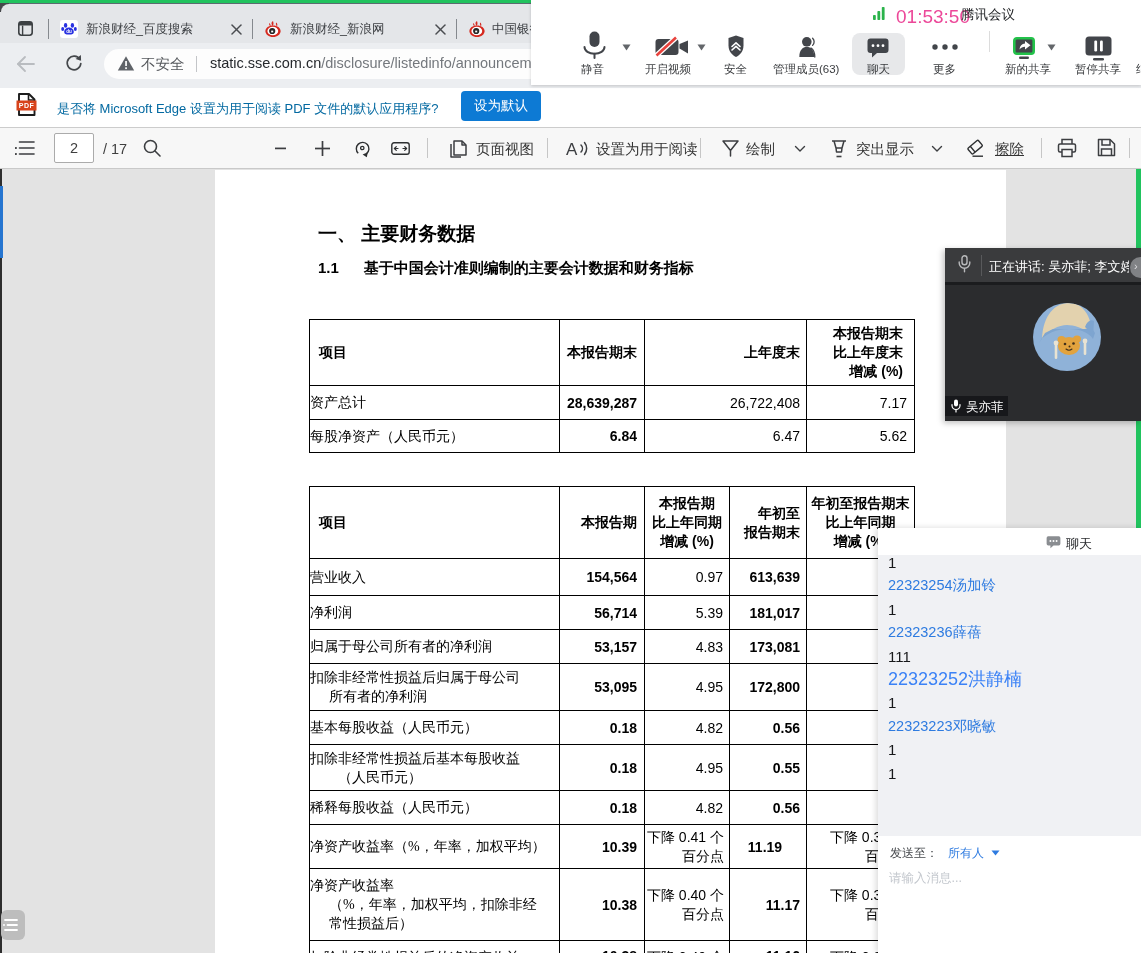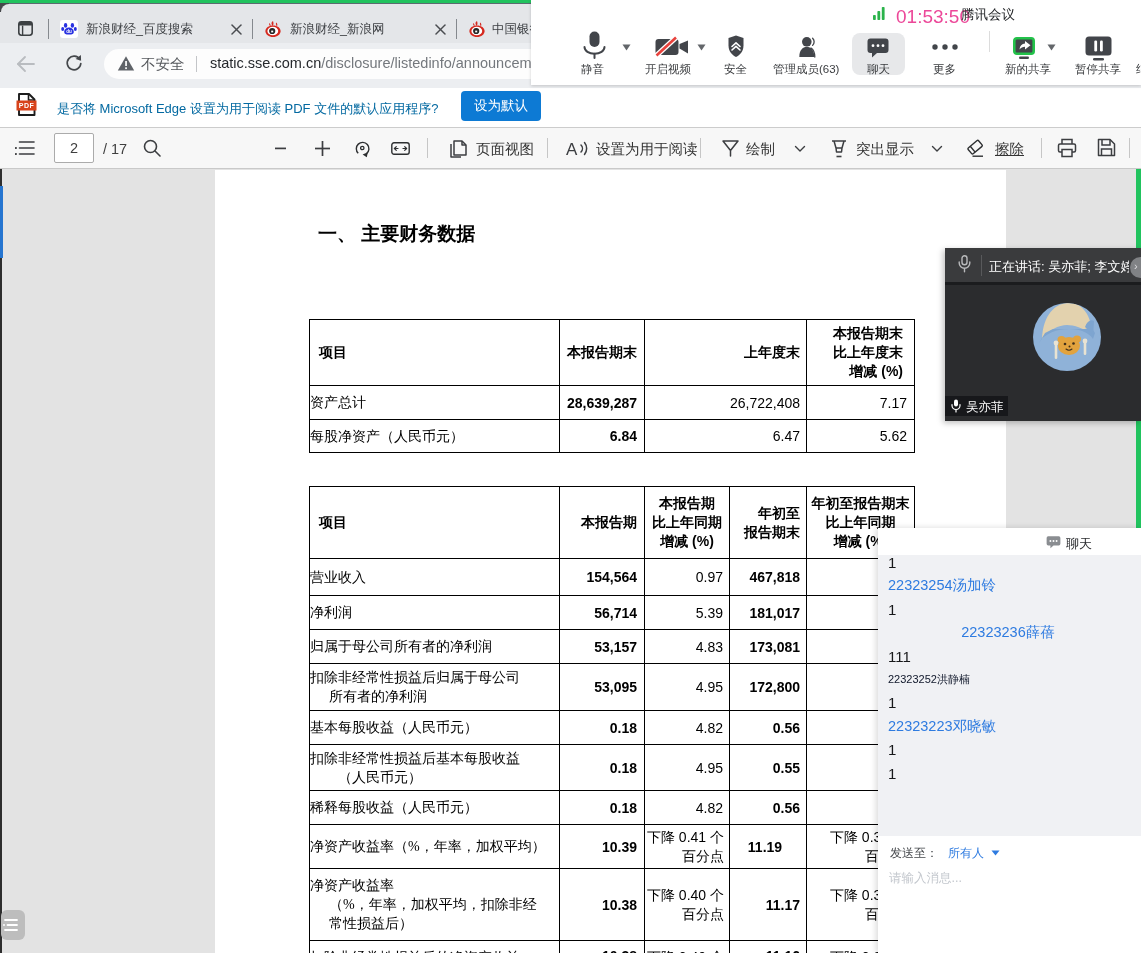--- a/index.html
+++ b/index.html
@@ -19,20 +19,21 @@
 
 <div class="abs" style="left:215px;top:170px;width:791px;height:783px;background:#fff;"></div>
 
 <div class="abs" style="left:1136px;top:168px;width:5px;height:360px;background:#21c35e;"></div>
 
 <div class="abs" style="left:0;top:168px;width:2px;height:785px;background:#2e2e2e;"></div>
 <div class="abs" style="left:0;top:186px;width:3px;height:72px;background:#2575d0;"></div>
 
 <div id="pdfcontent" class="abs" style="left:0;top:0;width:1141px;height:953px;overflow:hidden;">
   <div class="abs" style="left:318px;top:221px;font-size:19px;font-weight:bold;color:#000;">一、 主要财务数据</div>
+  <div class="abs" style="left:318px;top:259px;font-size:15px;font-weight:bold;color:#000;">1.1&nbsp;&nbsp;&nbsp;&nbsp;&nbsp;&nbsp;基于中国会计准则编制的主要会计数据和财务指标</div>
 
   <table class="pdf abs" style="left:309px;top:319px;width:605px;">
     <colgroup>
         <col style="width:250px">
         <col style="width:85px">
         <col style="width:162px">
         <col style="width:108px">
       </colgroup>
     <tbody>
         <tr style="height:66px;">
@@ -69,21 +70,21 @@
       <td class="hdr" style="padding-left:9px;">项目</td>
       <td class="hdr num" style="padding-right:7px;">本报告期</td>
       <td class="hdr" style="text-align:center;">本报告期<br>比上年同期<br>增减 (%)</td>
       <td class="hdr num" style="padding-right:6px;">年初至<br>报告期末</td>
       <td class="hdr" style="text-align:center;">年初至报告期末<br>比上年同期<br>增减 (%)</td>
     </tr>
     <tr style="height:37px;">
       <td class="lbl">营业收入</td>
       <td class="num" style="padding-right:7px;font-weight:bold;">154,564</td>
       <td class="num" style="padding-right:6px;">0.97</td>
-      <td class="num" style="padding-right:6px;font-weight:bold;">467,818</td>
+      <td class="num" style="padding-right:6px;font-weight:bold;">613,639</td>
       <td class="num" style="padding-right:7px;">1.13</td>
     </tr>
     <tr style="height:34px;">
       <td class="lbl">净利润</td>
       <td class="num" style="padding-right:7px;font-weight:bold;">56,714</td>
       <td class="num" style="padding-right:6px;">5.39</td>
       <td class="num" style="padding-right:6px;font-weight:bold;">181,017</td>
       <td class="num" style="padding-right:7px;">4.55</td>
     </tr>
     <tr style="height:34px;">
@@ -498,23 +499,23 @@
       <circle cx="8.5" cy="6.2" r="1.1" fill="#fff"></circle>
       <circle cx="12" cy="6.2" r="1.1" fill="#fff"></circle>
   </svg>
   <div class="abs" style="left:1066px;top:535px;font-size:13px;color:#2b2d30;">聊天</div>
 
   <div class="abs" style="left:878px;top:555px;width:263px;height:281px;background:#f0f1f4;"></div>
   <div class="abs" style="left:888px;top:551px;width:240px;font-size:15px;line-height:23.4px;color:#17181a;">
     <div>1</div>
     <div style="color:#2e7be0;font-size:14.5px;">22323254汤加铃</div>
     <div>1</div>
-    <div style="color:#2e7be0;font-size:14.5px;text-align:center;">22323236薛蓓</div>
+    <div style="color:#2e7be0;font-size:14.5px;">22323236薛蓓</div>
     <div>111</div>
-    <div style="color:#0f172a;font-size:11px;">22323252洪静楠</div>
+    <div style="color:#3b82f6;font-size:18px;">22323252洪静楠</div>
     <div>1</div>
     <div style="color:#2e7be0;font-size:14.5px;">22323223邓晓敏</div>
     <div>1</div>
     <div>1</div>
   </div>
 
   <div class="abs" style="left:890px;top:845px;font-size:12px;color:#43464a;">发送至：</div>
   <div class="abs" style="left:948px;top:845px;font-size:12px;color:#2e7be0;">所有人</div>
   <svg class="abs" style="left:991px;top:850px;" width="9" height="6" viewBox="0 0 9 6">
       <polygon points="0.5,0.5 8.5,0.5 4.5,5.5" fill="#2e7be0"></polygon>

